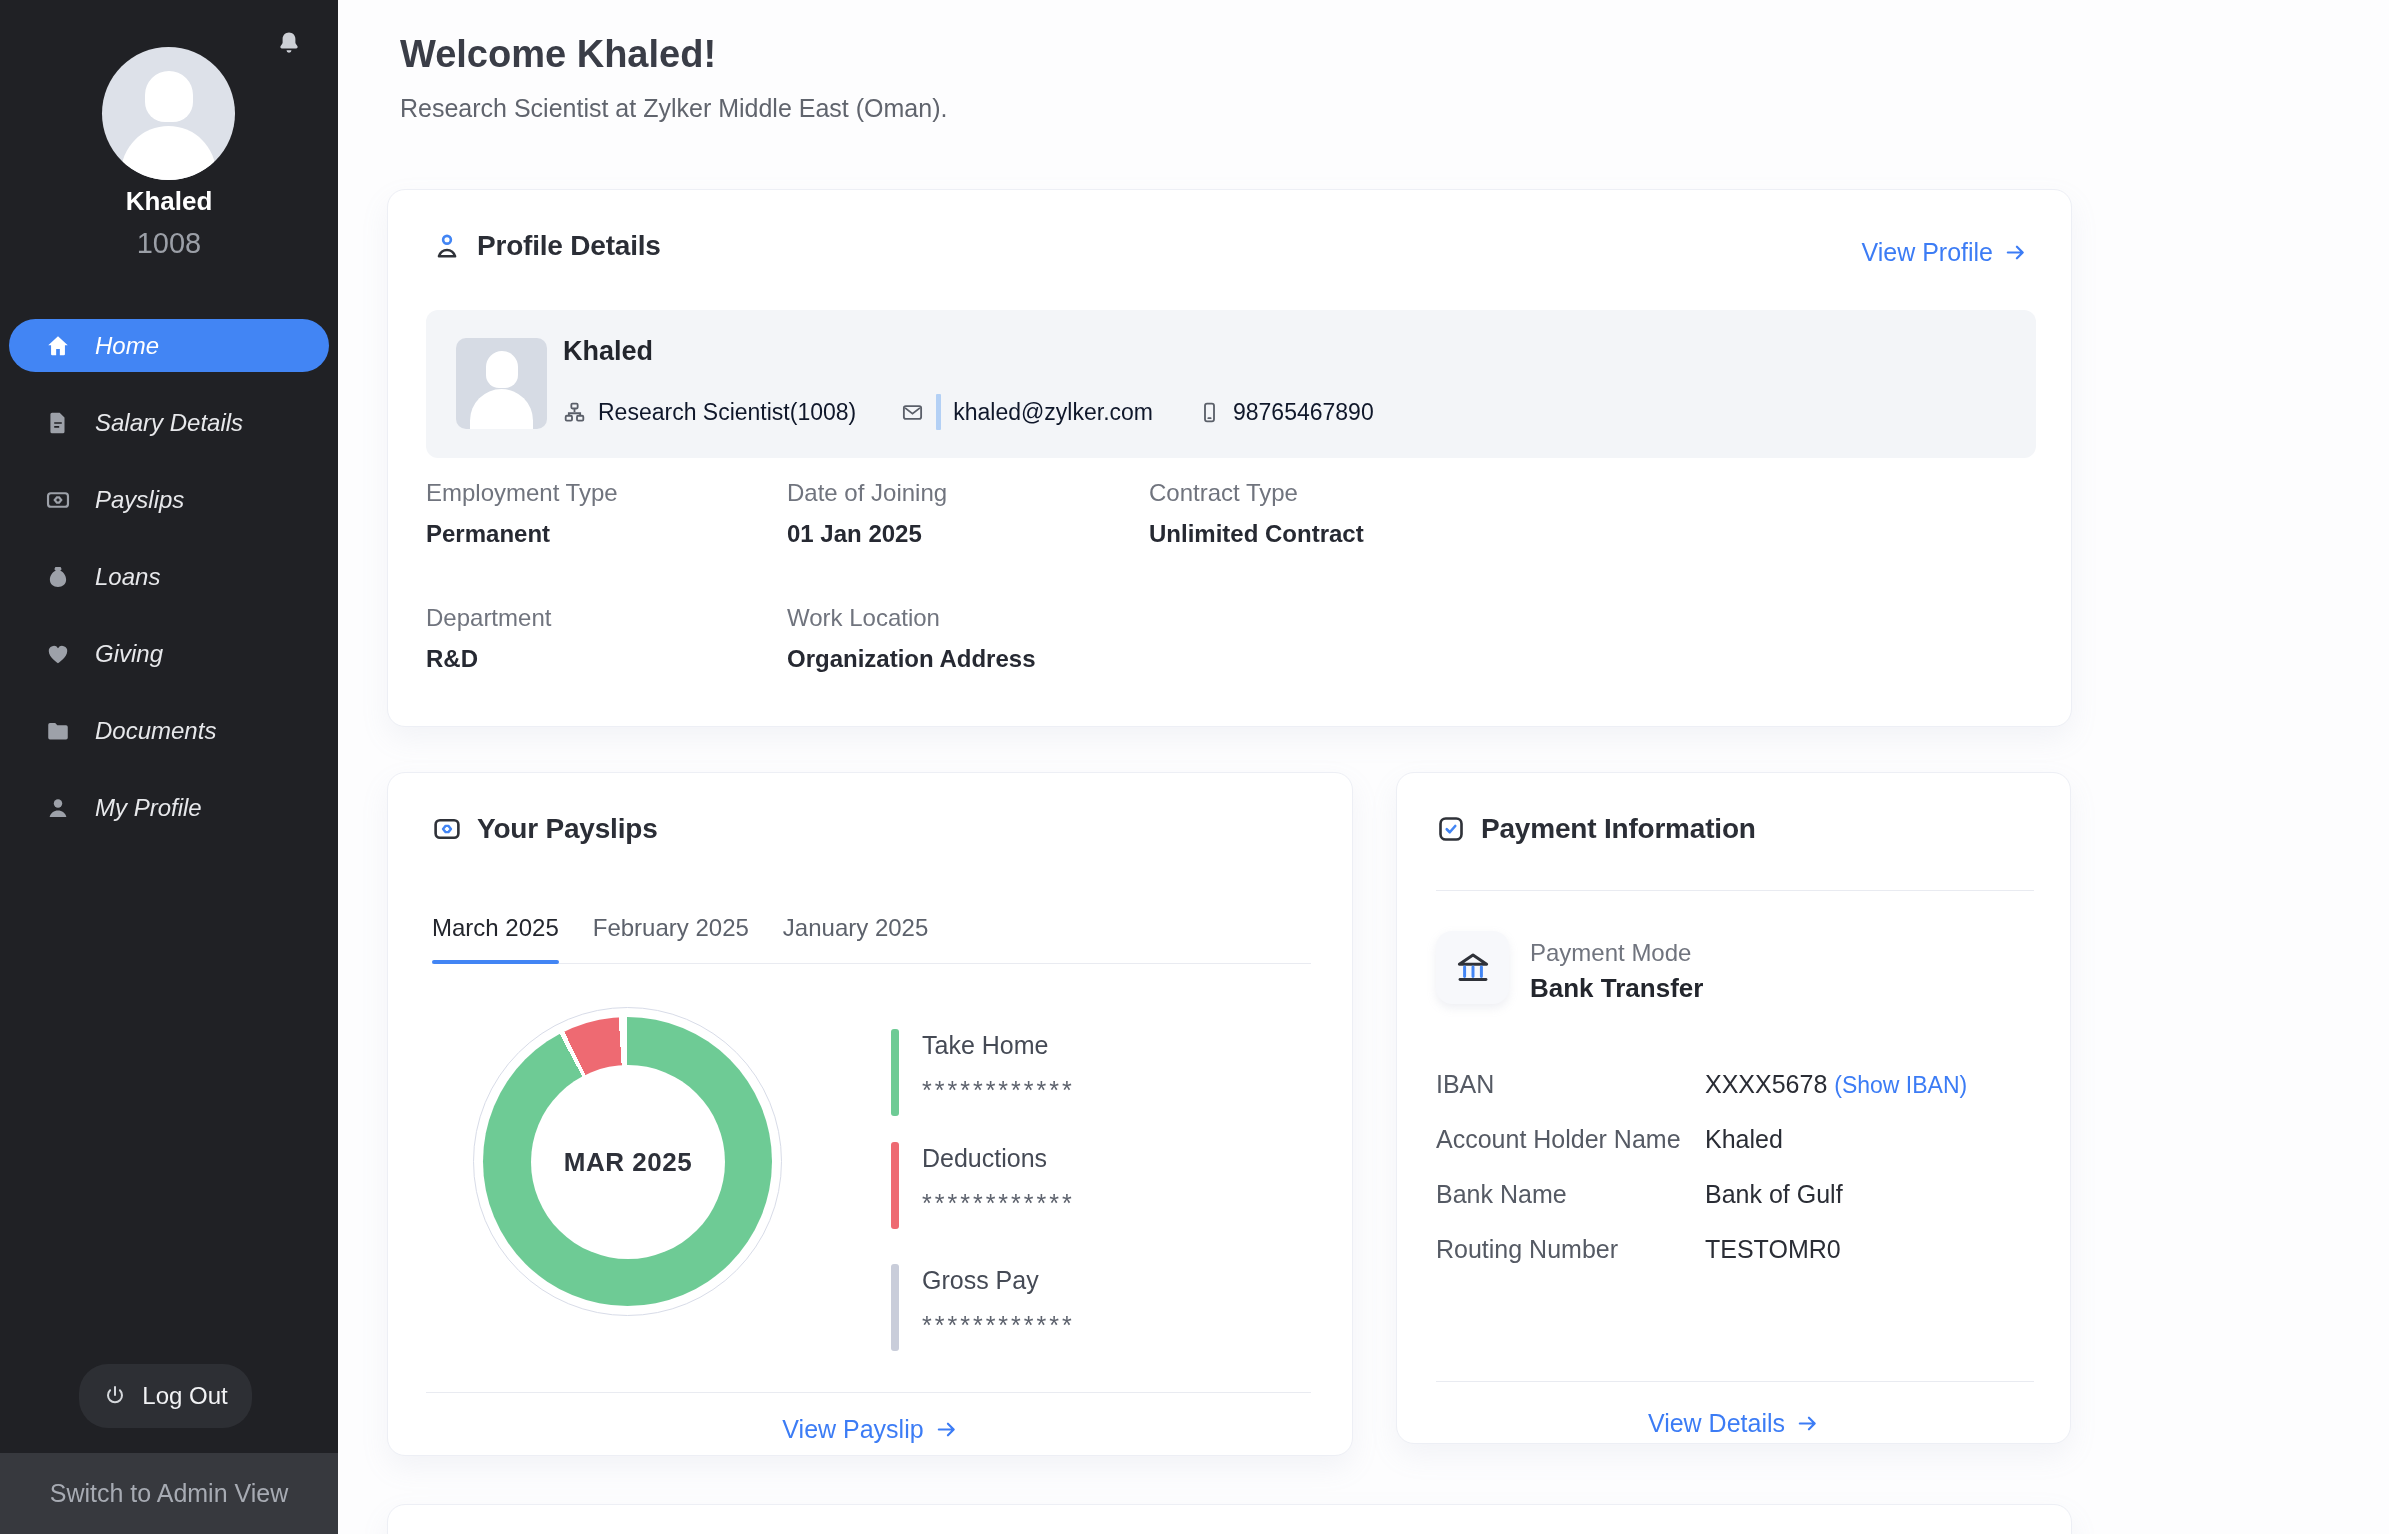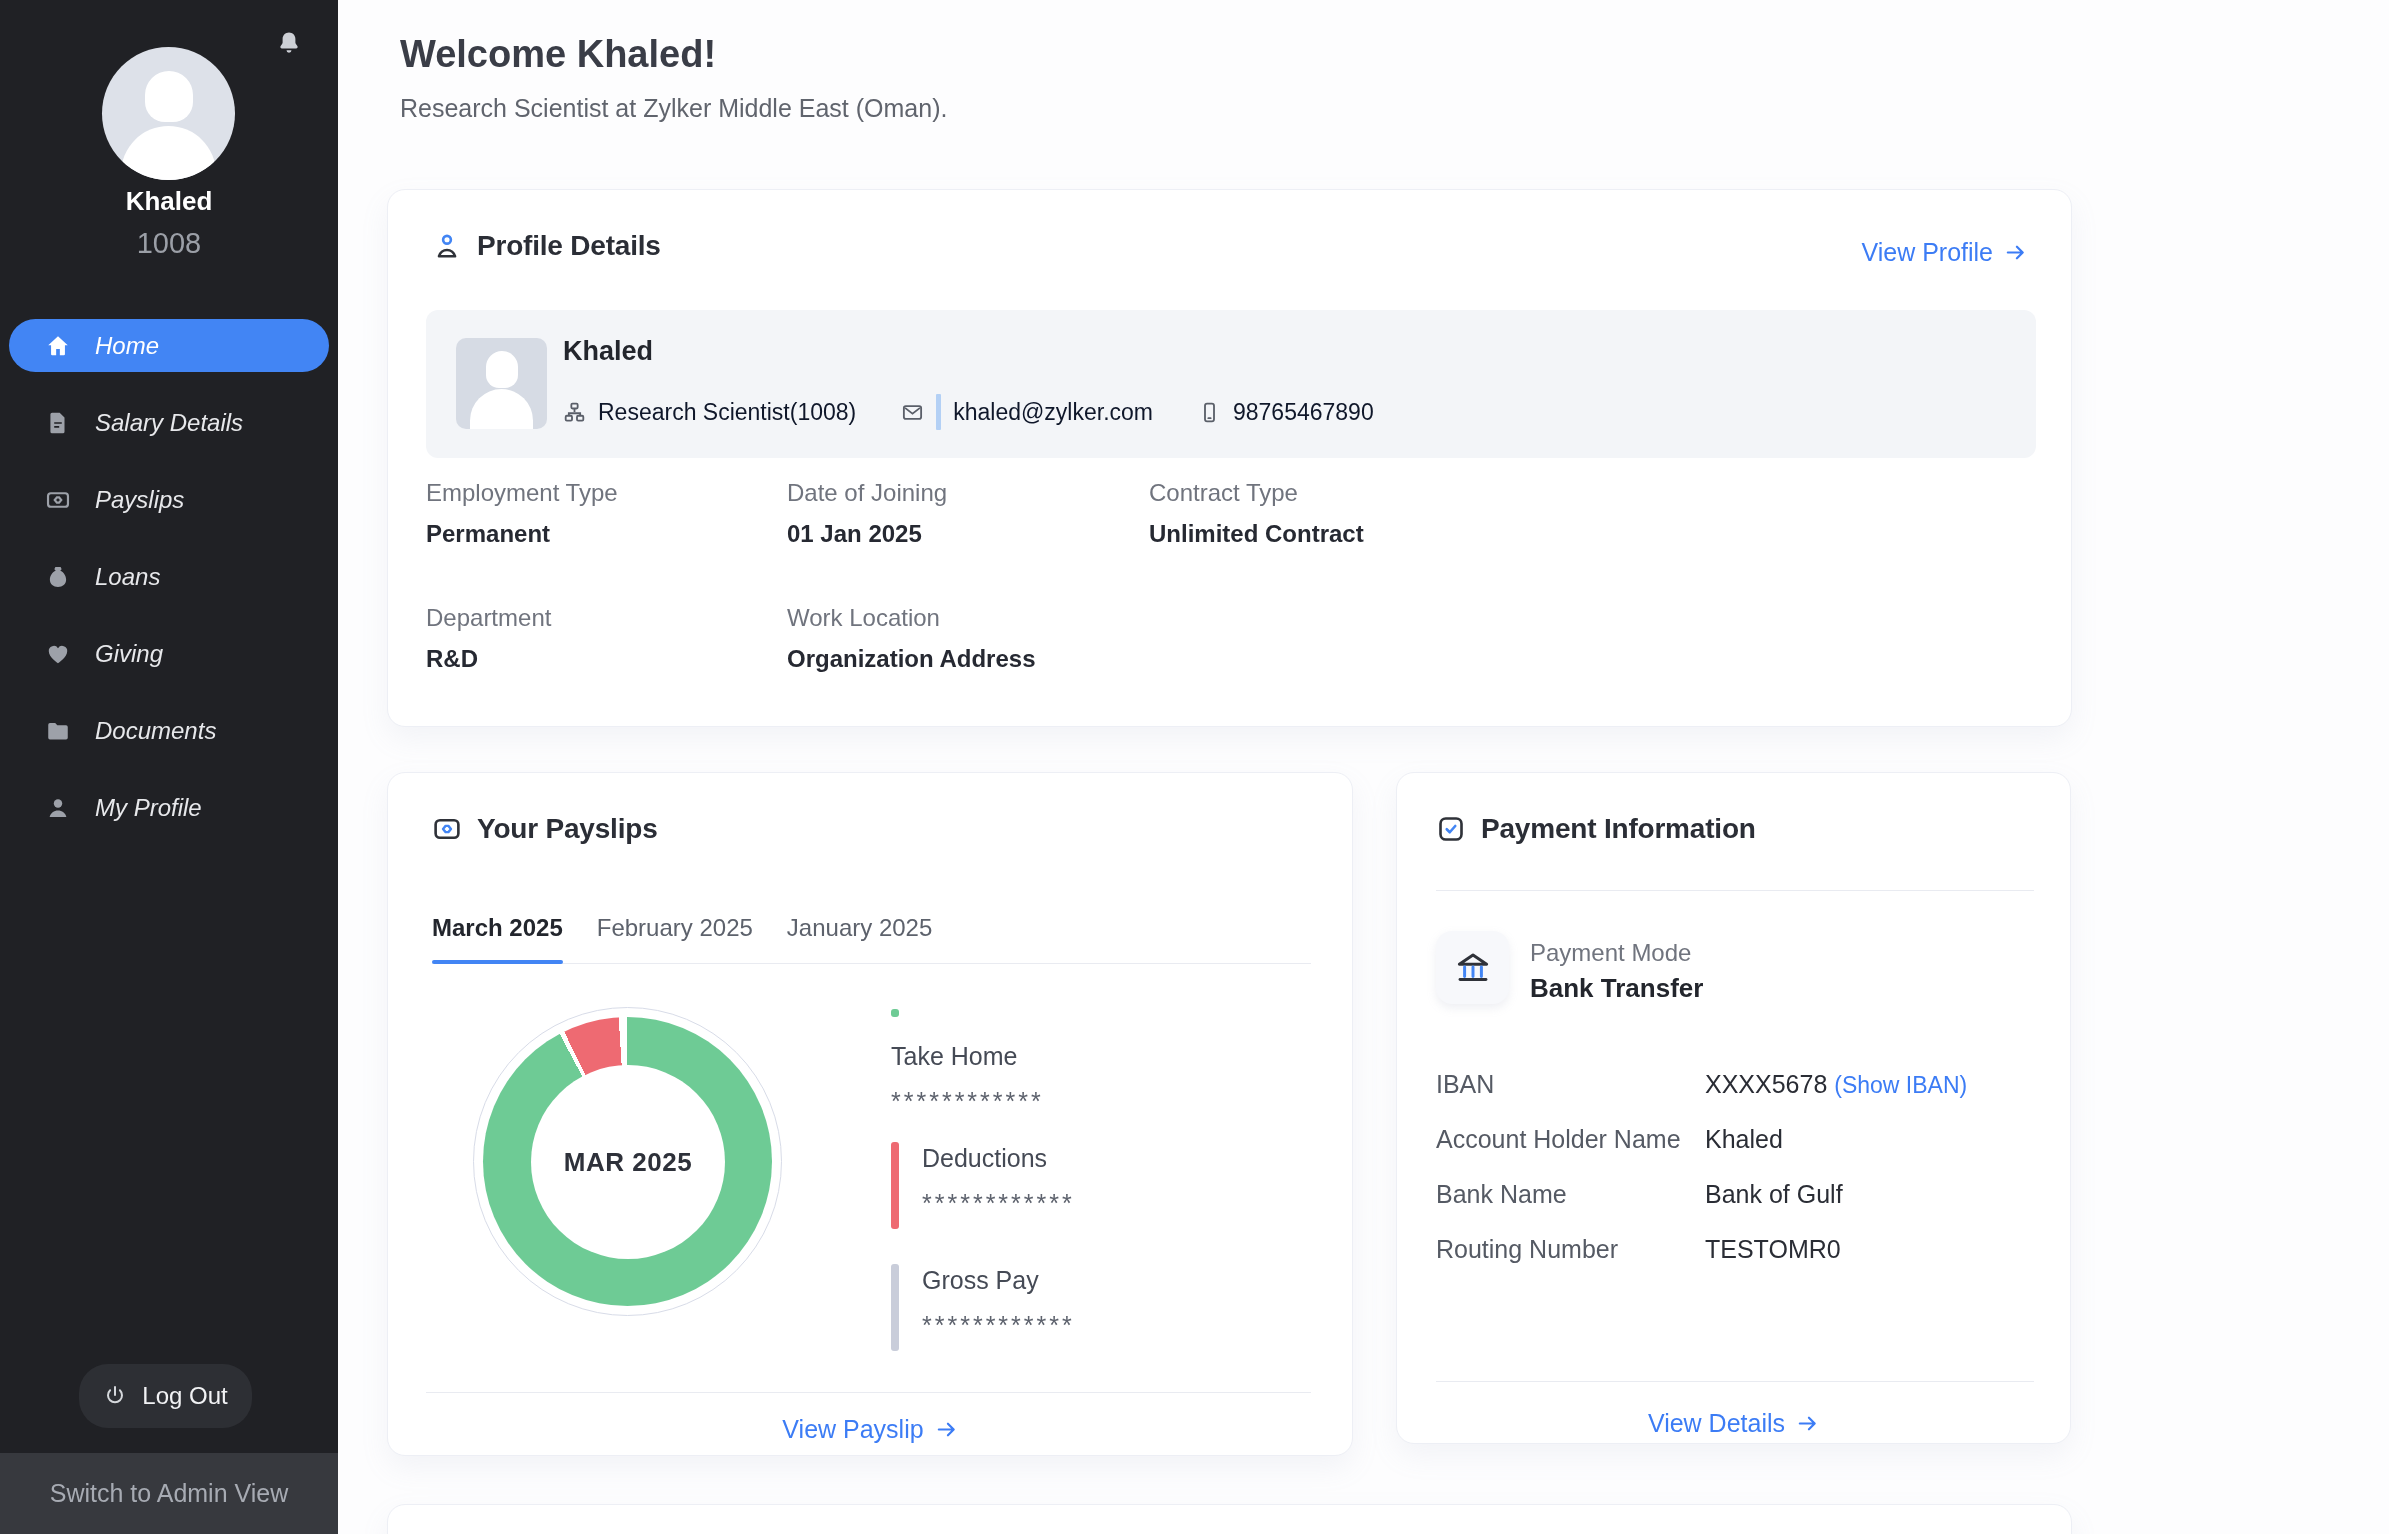--- a/index.html
+++ b/index.html
@@ -68,36 +68,36 @@
   .field .flabel { font-size:24px; color:#70747e; }
   .field .fvalue { font-size:24px; font-weight:700; color:#262932; margin-top:13px; }
   .f-r1c1 { left:38px; top:289px; }  .f-r1c2 { left:399px; top:289px; }  .f-r1c3 { left:761px; top:289px; }
   .f-r2c1 { left:38px; top:414px; }  .f-r2c2 { left:399px; top:414px; }
 
   
   .payslips-card { left:49px; top:772px; width:966px; height:684px; }
   .tabs { position:absolute; left:44px; top:141px; width:879px; display:flex; gap:34px;
           border-bottom:1px solid #e9ebf1; }
   .tab { font-size:24px; color:#5d626c; padding-bottom:21px; position:relative; cursor:pointer; white-space:nowrap; }
-  .tab.active { color:#23262d; font-weight:700;text-align:center; }
+  .tab.active { color:#23262d; font-weight:400;text-align:center; }
   .tab.active::after { content:''; position:absolute; left:0; right:0; bottom:-1px; height:4px;
           background:#4285f4; border-radius:2px; }
   .donut-outline { position:absolute; left:85px; top:234px; width:309px; height:309px; border-radius:50%;
           border:1px solid #d8dce8; }
   .donut { position:absolute; left:95px; top:244px; width:289px; height:289px; border-radius:50%;
           background:conic-gradient(#6ecb95 0deg 332deg, #ffffff 332deg 334deg, #ee6a72 334deg 356.5deg, #ffffff 356.5deg 360deg); }
   .donut-hole { position:absolute; left:48px; top:48px; width:194px; height:194px; border-radius:50%;
           background:#ffffff; display:flex; align-items:center; justify-content:center; }
   .donut-label { font-size:26px; font-weight:700; color:#2e313a; letter-spacing:0.5px; }
   .legend-item { position:absolute; left:503px; display:flex; gap:23px; }
   .legend-bar { width:8px; height:87px; border-radius:3px; flex:0 0 8px; }
   .bar-green { background:#6ecb95; }  .bar-red { background:#ee6a72; }  .bar-gray { background:#c9cdda; }
   .legend-label { font-size:25px; color:#454a55; margin-top:2px; }
   .legend-value { font-size:25px; letter-spacing:3px; color:#5d626d; margin-top:16px; }
-  .li-1 { top:236px;flex-direction:column; } .li-2 { top:369px; } .li-3 { top:491px; }
+  .li-1 { top:256px; } .li-2 { top:369px; } .li-3 { top:491px; }
   .payslip-sep { position:absolute; left:38px; top:619px; width:885px; height:1px; background:#e9ebf1; }
   .view-payslip { position:absolute; left:0; top:642px; width:100%; display:flex; justify-content:center; }
 
   
   .payment-card { left:1058px; top:772px; width:675px; height:672px; }
   .pay-divider { position:absolute; left:39px; width:598px; height:1px; background:#e9ebf1; }
   .pd-1 { top:117px; } .pd-2 { top:608px; }
   .bank-sq { position:absolute; left:39px; top:158px; width:73px; height:73px; border-radius:16px;
              background:#f7f8fb; box-shadow:0 4px 10px rgba(160,168,190,0.18);
              display:flex; align-items:center; justify-content:center; }

